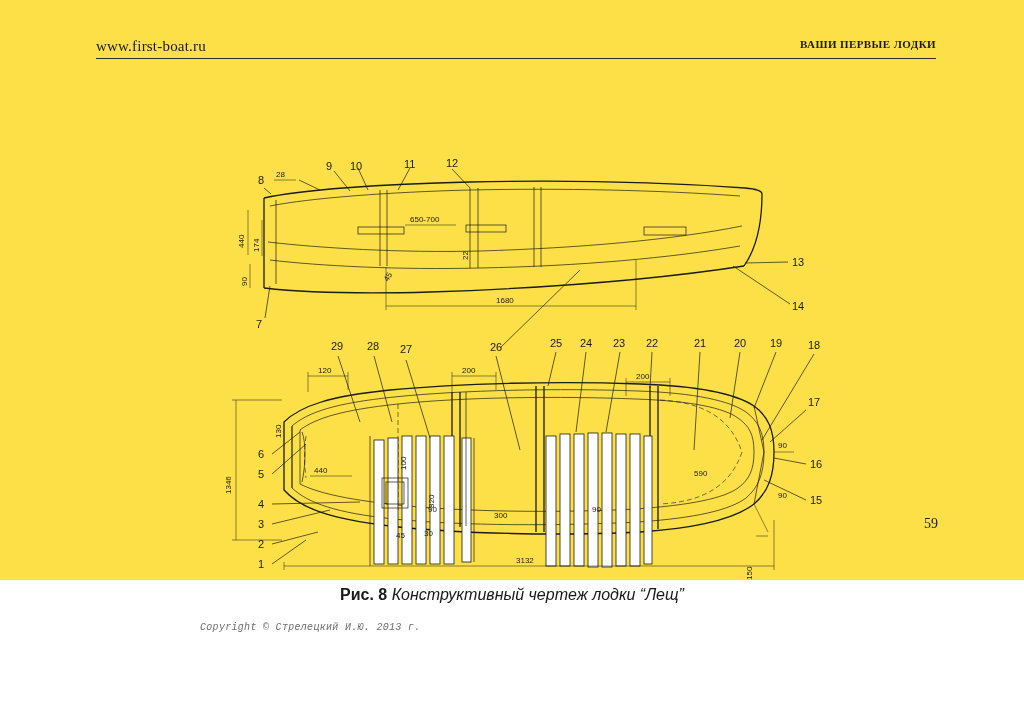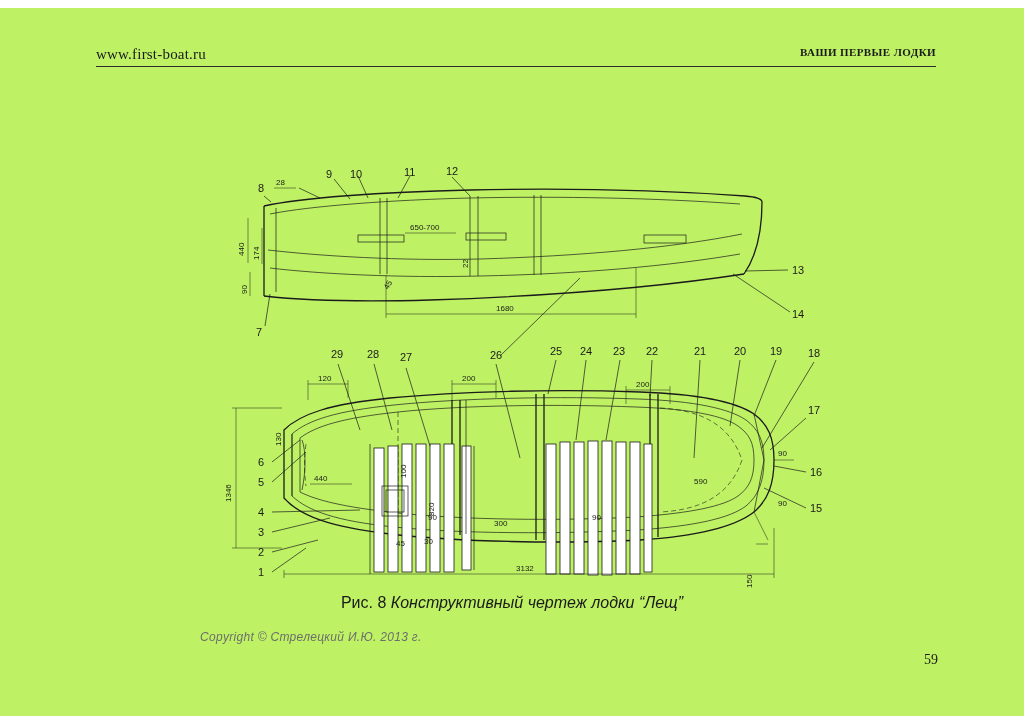--- a/index.html
+++ b/index.html
@@ -5,23 +5,22 @@
   html,body{margin:0;padding:0;}
   body{
     width:1024px;height:724px;
     background:#ffffff;
     font-family:"Liberation Serif", serif;
     color:#1a1a1a;
     position:relative;
     overflow:hidden;
   }
   .page{
-    position:absolute;left:0;top:0;width:1024px;height:708px;
-    background:#bef264;
-    margin-top:8px;
+    position:absolute;left:0;top:0;width:1024px;height:580px;
+    background:#fde047;
   }
   
   .header{
     position:absolute;left:96px;top:38px;width:840px;height:26px;
   }
   .header .site{
     position:absolute;left:0;top:0;font-size:15px;letter-spacing:.2px;
     font-family:"Liberation Serif", serif;
   }
   .header .chapter{
@@ -33,24 +32,24 @@
   }
   
   .page-number{
     position:absolute;right:86px;bottom:48px;font-size:14px;
   }
   
   .caption{
     position:absolute;left:0;top:586px;width:1024px;text-align:center;
     font-size:16px;font-family:"Liberation Sans", sans-serif;font-style:italic;
   }
-  .caption b{font-style:normal;font-weight:normal;}
+  .caption b{font-style:normal;font-weight:bold;}
   .copyright{
-    position:absolute;left:200px;top:622px;font-size:12px;color:#6d6d6d;
-    font-family:Liberation Sans, sans-serif;font-style:italic;letter-spacing:.3px;
+    position:absolute;left:200px;top:622px;font-size:10px;color:#6d6d6d;
+    font-family:Liberation Mono, monospace;font-style:italic;letter-spacing:.3px;
   }
   
   .drawing{
     position:absolute;left:0;top:70px;width:1024px;height:510px;
   }
   svg{display:block;}
   text{font-family:"Liberation Sans", sans-serif;fill:#1b1b1b;}
   .lbl{font-size:11px;}
   .dim{font-size:8px;}
   .lead{stroke:#1b1b1b;stroke-width:.7;fill:none;}

